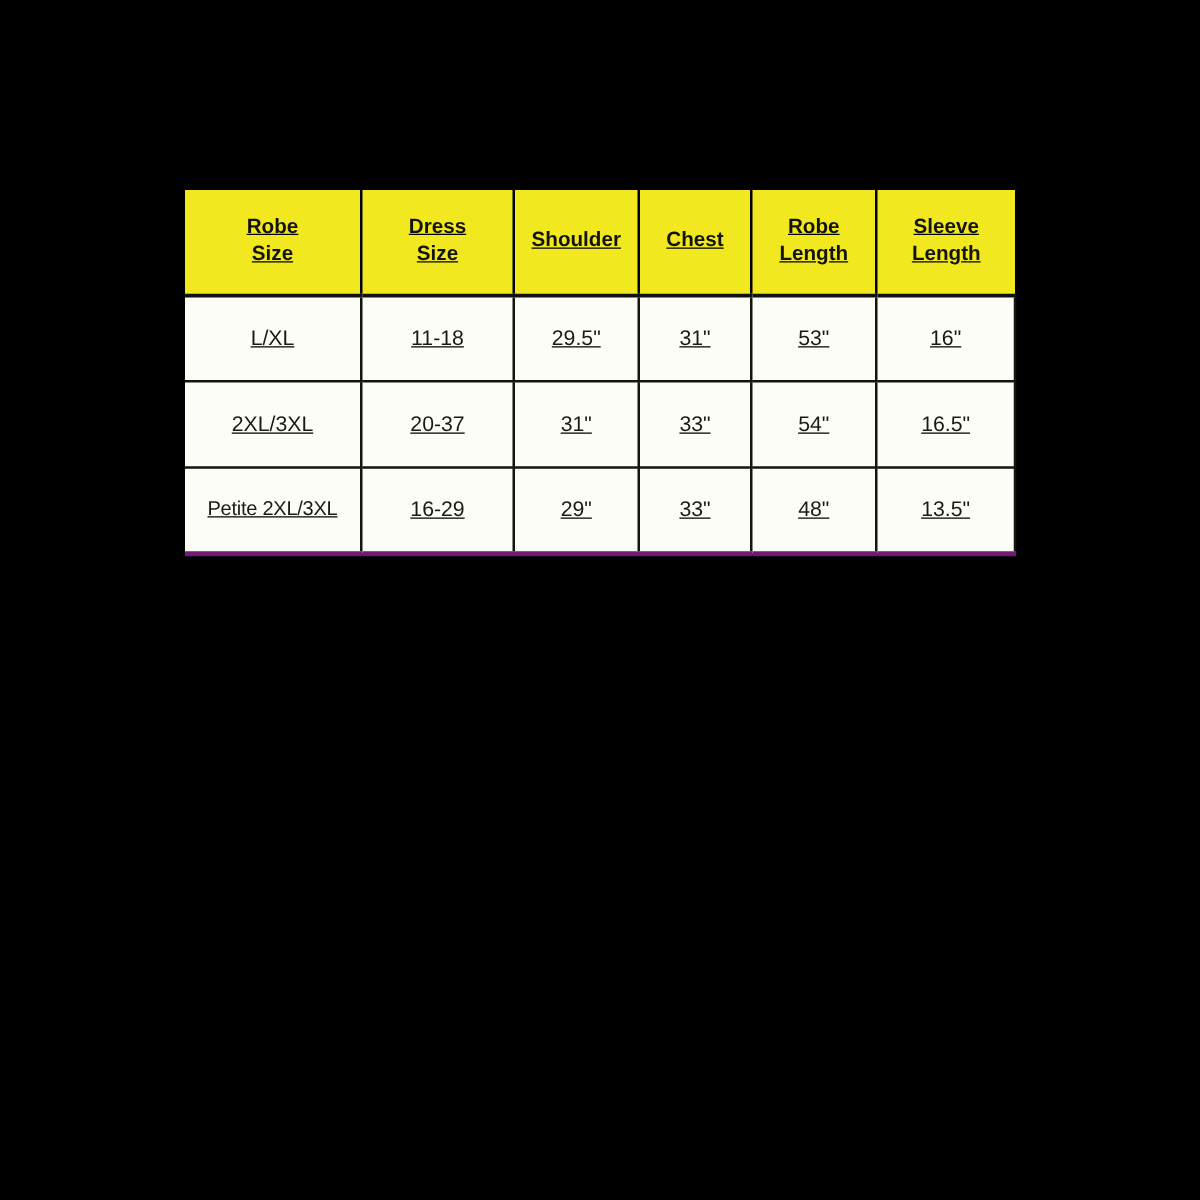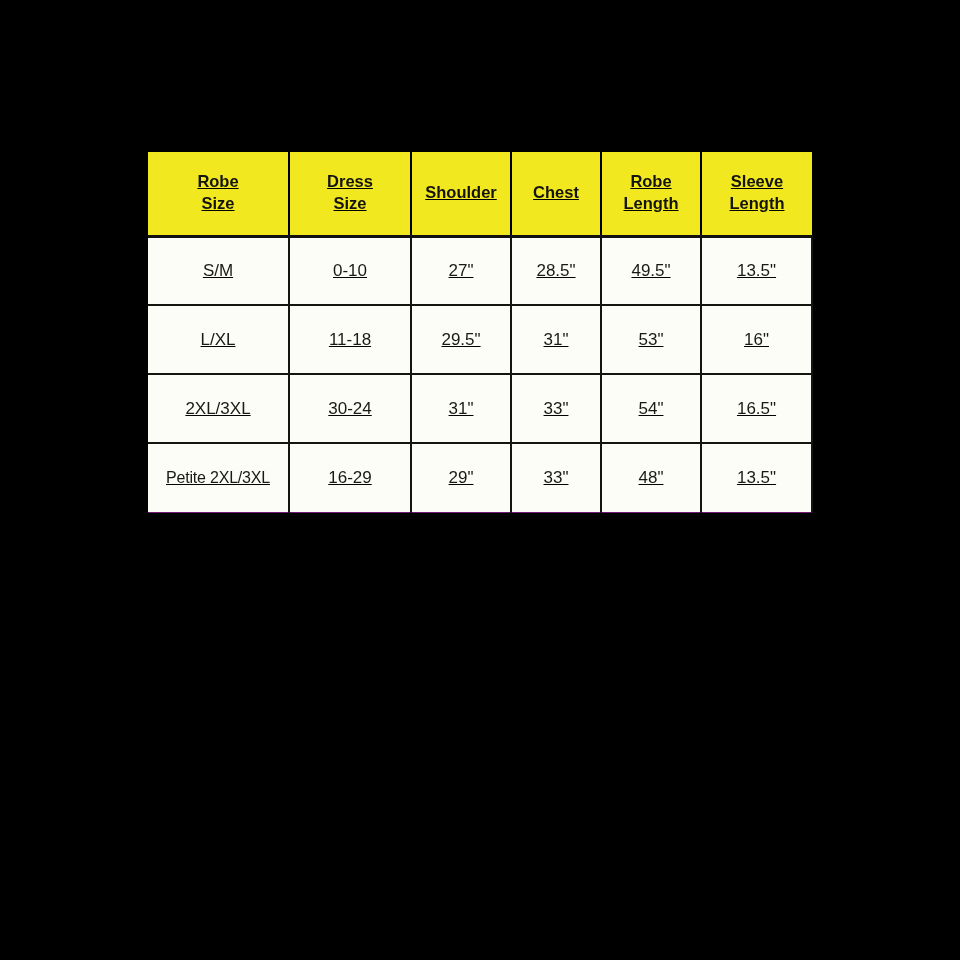--- a/index.html
+++ b/index.html
@@ -64,21 +64,21 @@
     height: 69px;
     text-align: center;
     vertical-align: middle;
     padding: 0 3px;
     border-right: 2px solid #151510;
     border-bottom: 2px solid #151510;
     box-sizing: border-box;
     white-space: nowrap;
   }
   tbody tr:last-child td {
-    border-bottom: 1px solid #701a75;
+    border-bottom: 4px solid #701a75;
   }
   tbody td.rowhead {
     font-size: 17px;
   }
   tbody td.tight {
     font-size: 16px;
     letter-spacing: -0.2px;
   }
 </style>
 </head>
@@ -103,38 +103,30 @@
         <th>Shoulder</th>
         <th>Chest</th>
         <th>Robe
 Length</th>
         <th>Sleeve
 Length</th>
       </tr>
     </thead>
     <tbody>
       <tr>
-        <td class="rowhead">S/M</td>
-        <td>0-10</td>
-        <td>27"</td>
-        <td>28.5"</td>
-        <td>49.5"</td>
-        <td>13.5"</td>
-      </tr>
-      <tr>
         <td class="rowhead">L/XL</td>
         <td>11-18</td>
         <td>29.5"</td>
         <td>31"</td>
         <td>53"</td>
         <td>16"</td>
       </tr>
       <tr>
         <td class="rowhead">2XL/3XL</td>
-        <td>30-24</td>
+        <td>20-37</td>
         <td>31"</td>
         <td>33"</td>
         <td>54"</td>
         <td>16.5"</td>
       </tr>
       <tr>
         <td class="rowhead tight">Petite 2XL/3XL</td>
         <td>16-29</td>
         <td>29"</td>
         <td>33"</td>

